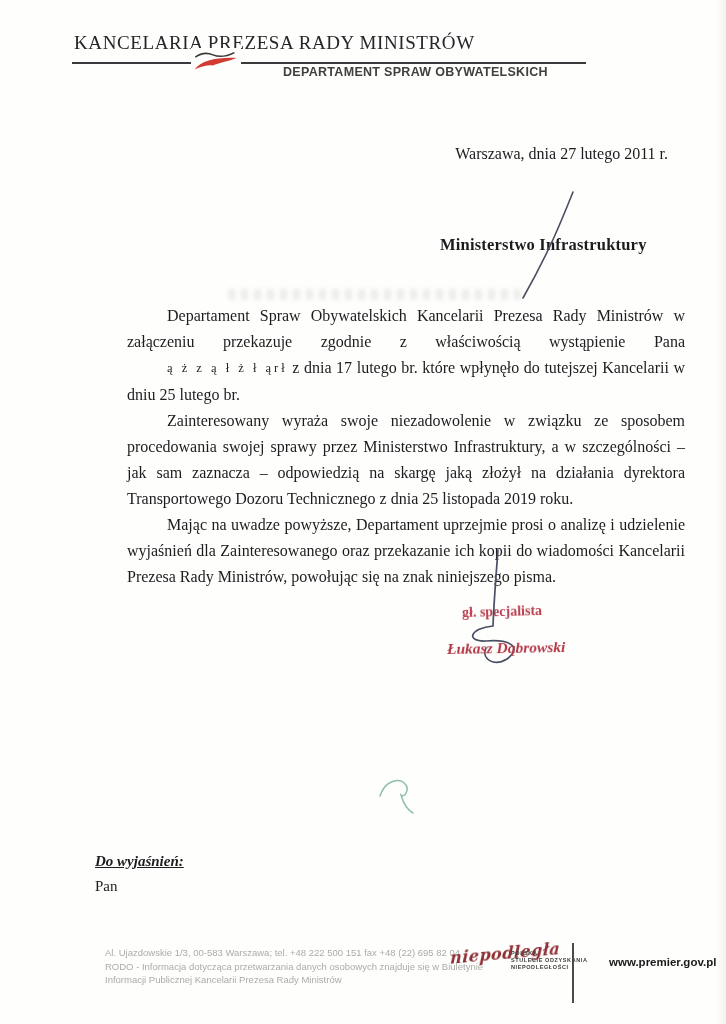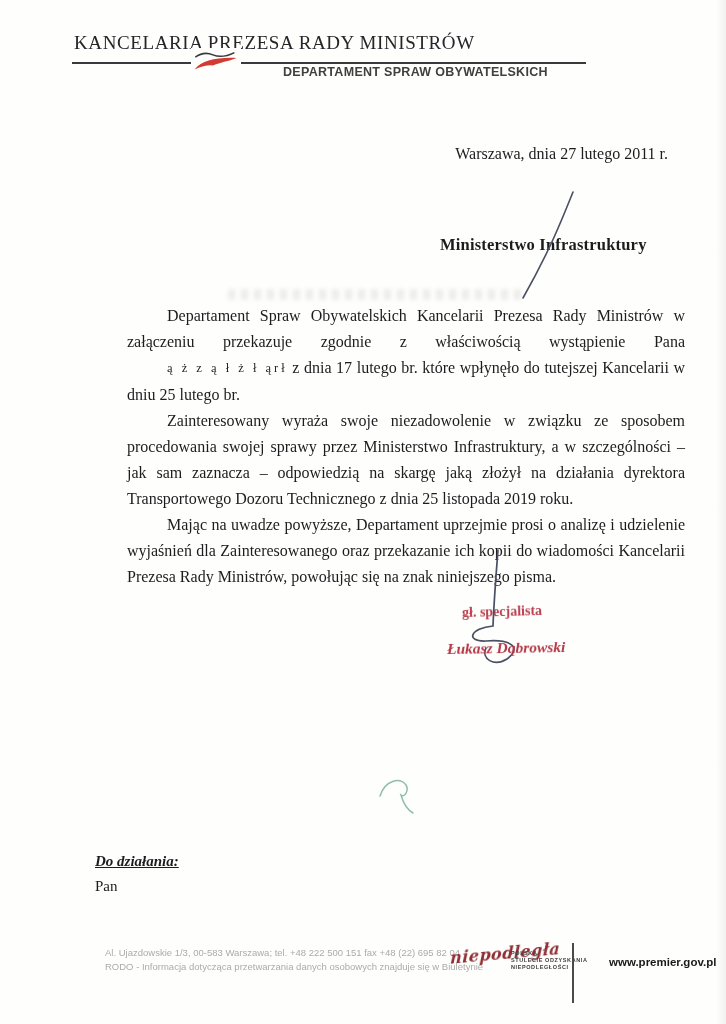--- a/index.html
+++ b/index.html
@@ -253,26 +253,27 @@
   <div class="stamp-role">gł. specjalista</div>
   <svg class="sig-scribble" viewBox="0 0 110 122">
     <path d="M48 2 C46 28 44 52 43 78 C20 80 15 94 36 93 C62 91 72 100 57 111 C44 119 31 111 36 100" fill="none" stroke="#4a4f63" stroke-width="1.7" stroke-linecap="round"></path>
   </svg>
   <div class="stamp-name">Łukasz Dąbrowski</div>
 
   <svg class="green-mark" viewBox="0 0 56 46">
     <path d="M8 24 C13 8 28 5 34 13 C37 18 33 26 29 23 C31 30 34 37 41 41" fill="none" stroke="#8fbfa8" stroke-width="1.5" stroke-linecap="round"></path>
   </svg>
 
-  <div class="cc-label">Do działania:</div>
+  <div class="cc-label">Do wyjaśnień:</div>
   <div class="cc-line">Pan</div>
 
   <div class="footer-address">
     <div>Al. Ujazdowskie 1/3, 00-583 Warszawa; tel. +48 222 500 151 fax +48 (22) 695 82 04</div>
     <div>RODO - Informacja dotycząca przetwarzania danych osobowych znajduje się w Biuletynie</div>
+    <div>Informacji Publicznej Kancelarii Prezesa Rady Ministrów</div>
   </div>
   <div class="niepodlegla">niepodległa</div>
   <div class="niepodlegla-caption">
     <div>POLSKA</div>
     <div>STULECIE ODZYSKANIA</div>
     <div>NIEPODLEGŁOŚCI</div>
   </div>
   <div class="footer-divider"></div>
   <div class="footer-site">www.premier.gov.pl</div>
 

